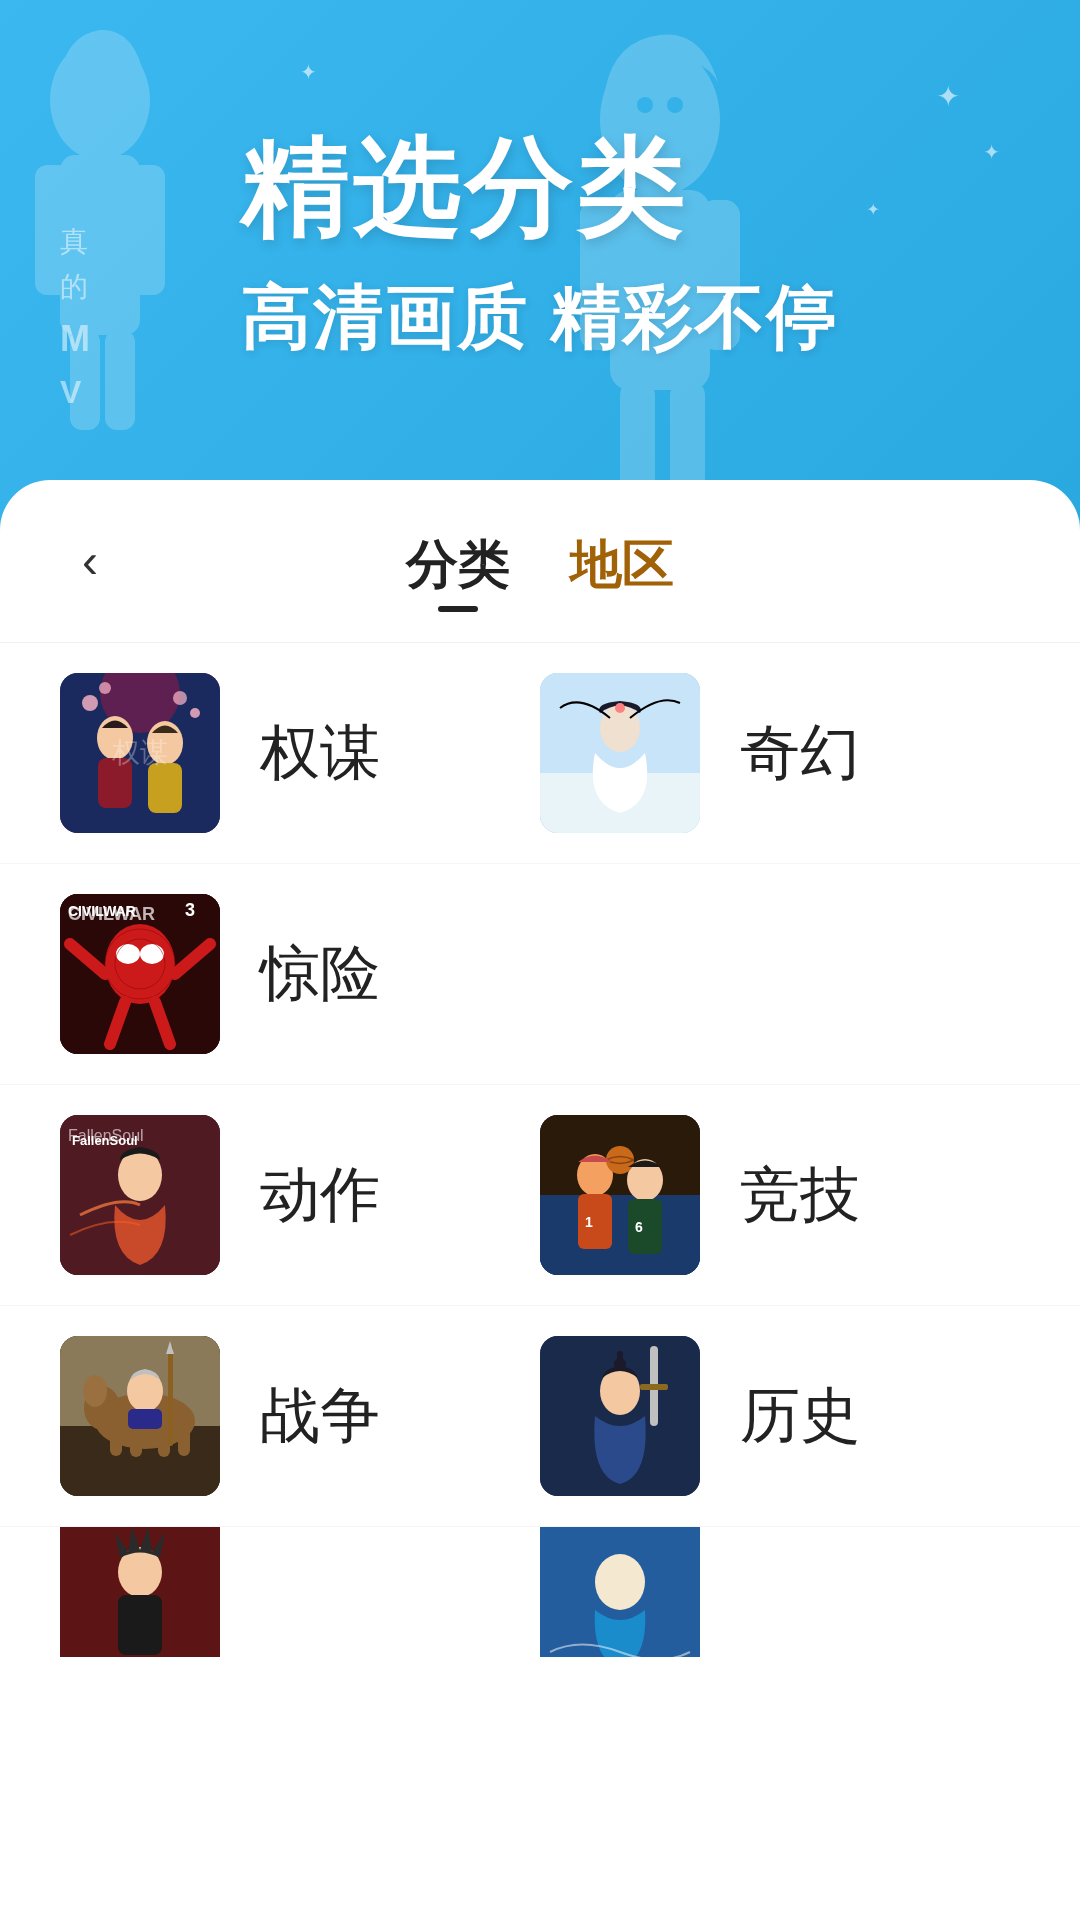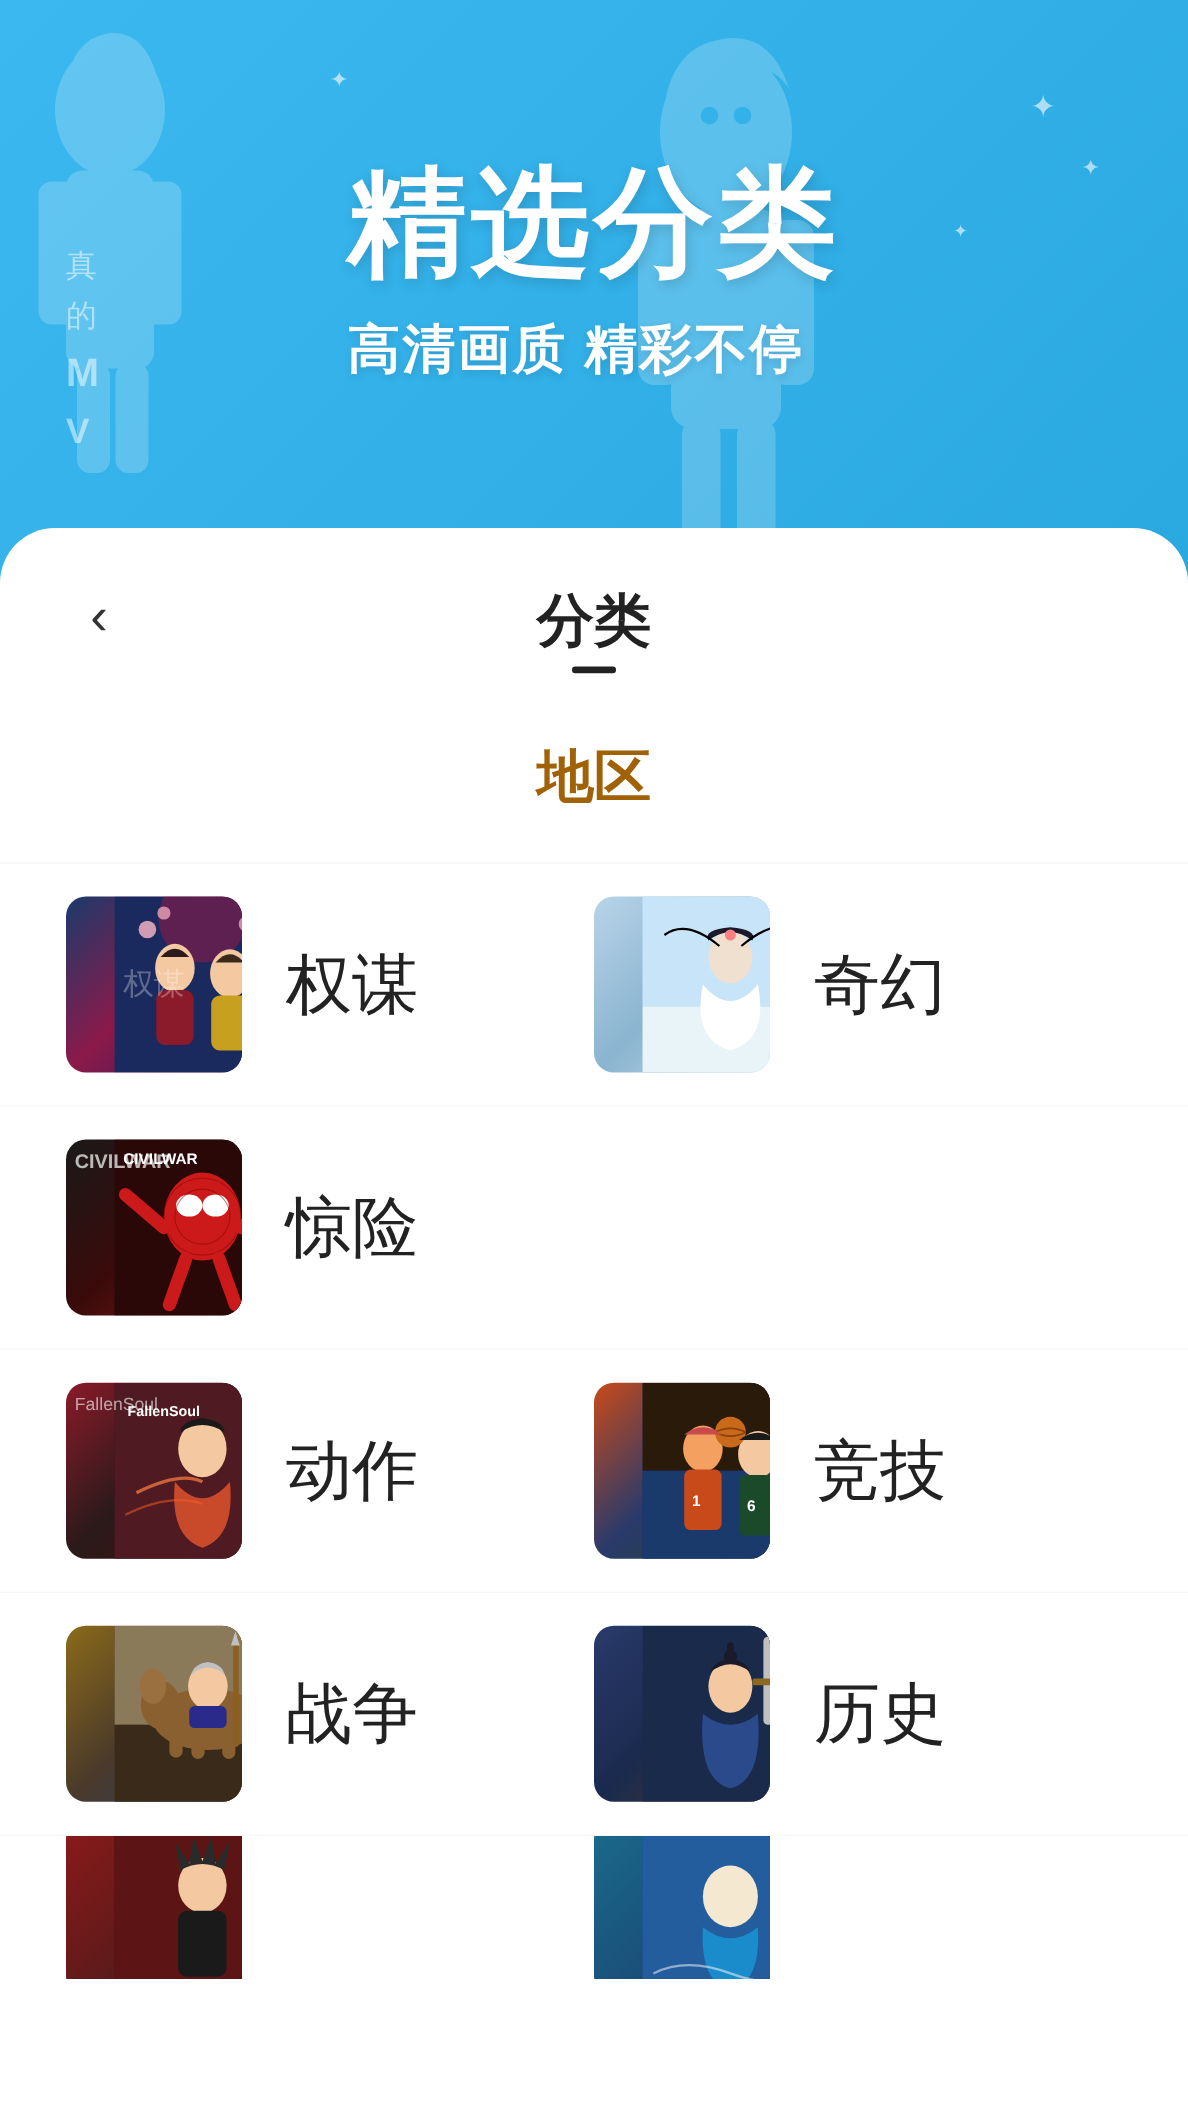--- a/index.html
+++ b/index.html
@@ -50,21 +50,21 @@
     .hero-title-main {
       font-size: 108px;
       font-weight: 900;
       color: #fff;
       letter-spacing: 4px;
       display: block;
       text-shadow: 2px 4px 12px rgba(0,0,0,0.15);
     }
 
     .hero-title-sub {
-      font-size: 48px;
+      font-size: 70px;
       font-weight: 700;
       color: #fff;
       display: block;
       margin-top: 10px;
       letter-spacing: 2px;
       text-shadow: 1px 2px 8px rgba(0,0,0,0.12);
     }
 
     .content-card {
       background: #fff;
@@ -100,21 +100,20 @@
     .back-icon {
       font-size: 48px;
       color: #333;
       font-weight: 300;
     }
 
     .tabs {
       display: flex;
       gap: 60px;
       margin: 0 auto;
-      flex-direction: column;
     }
 
     .tab-item {
       font-size: 52px;
       font-weight: 700;
       color: #a16207;
       cursor: pointer;
       position: relative;
       padding-bottom: 12px;
     }
@@ -162,21 +161,20 @@
     }
 
     .category-thumb {
       width: 160px;
       height: 160px;
       border-radius: 18px;
       overflow: hidden;
       flex-shrink: 0;
       background: #ddd;
       position: relative;
-      padding-left: 44px;
     }
 
     
     .thumb-quanmou {
       background: linear-gradient(135deg, #1a3a6b 0%, #8B1A4A 50%, #2d1b5e 100%);
     }
     .thumb-quanmou::after {
       content: '权谋';
       position: absolute;
       inset: 0;

